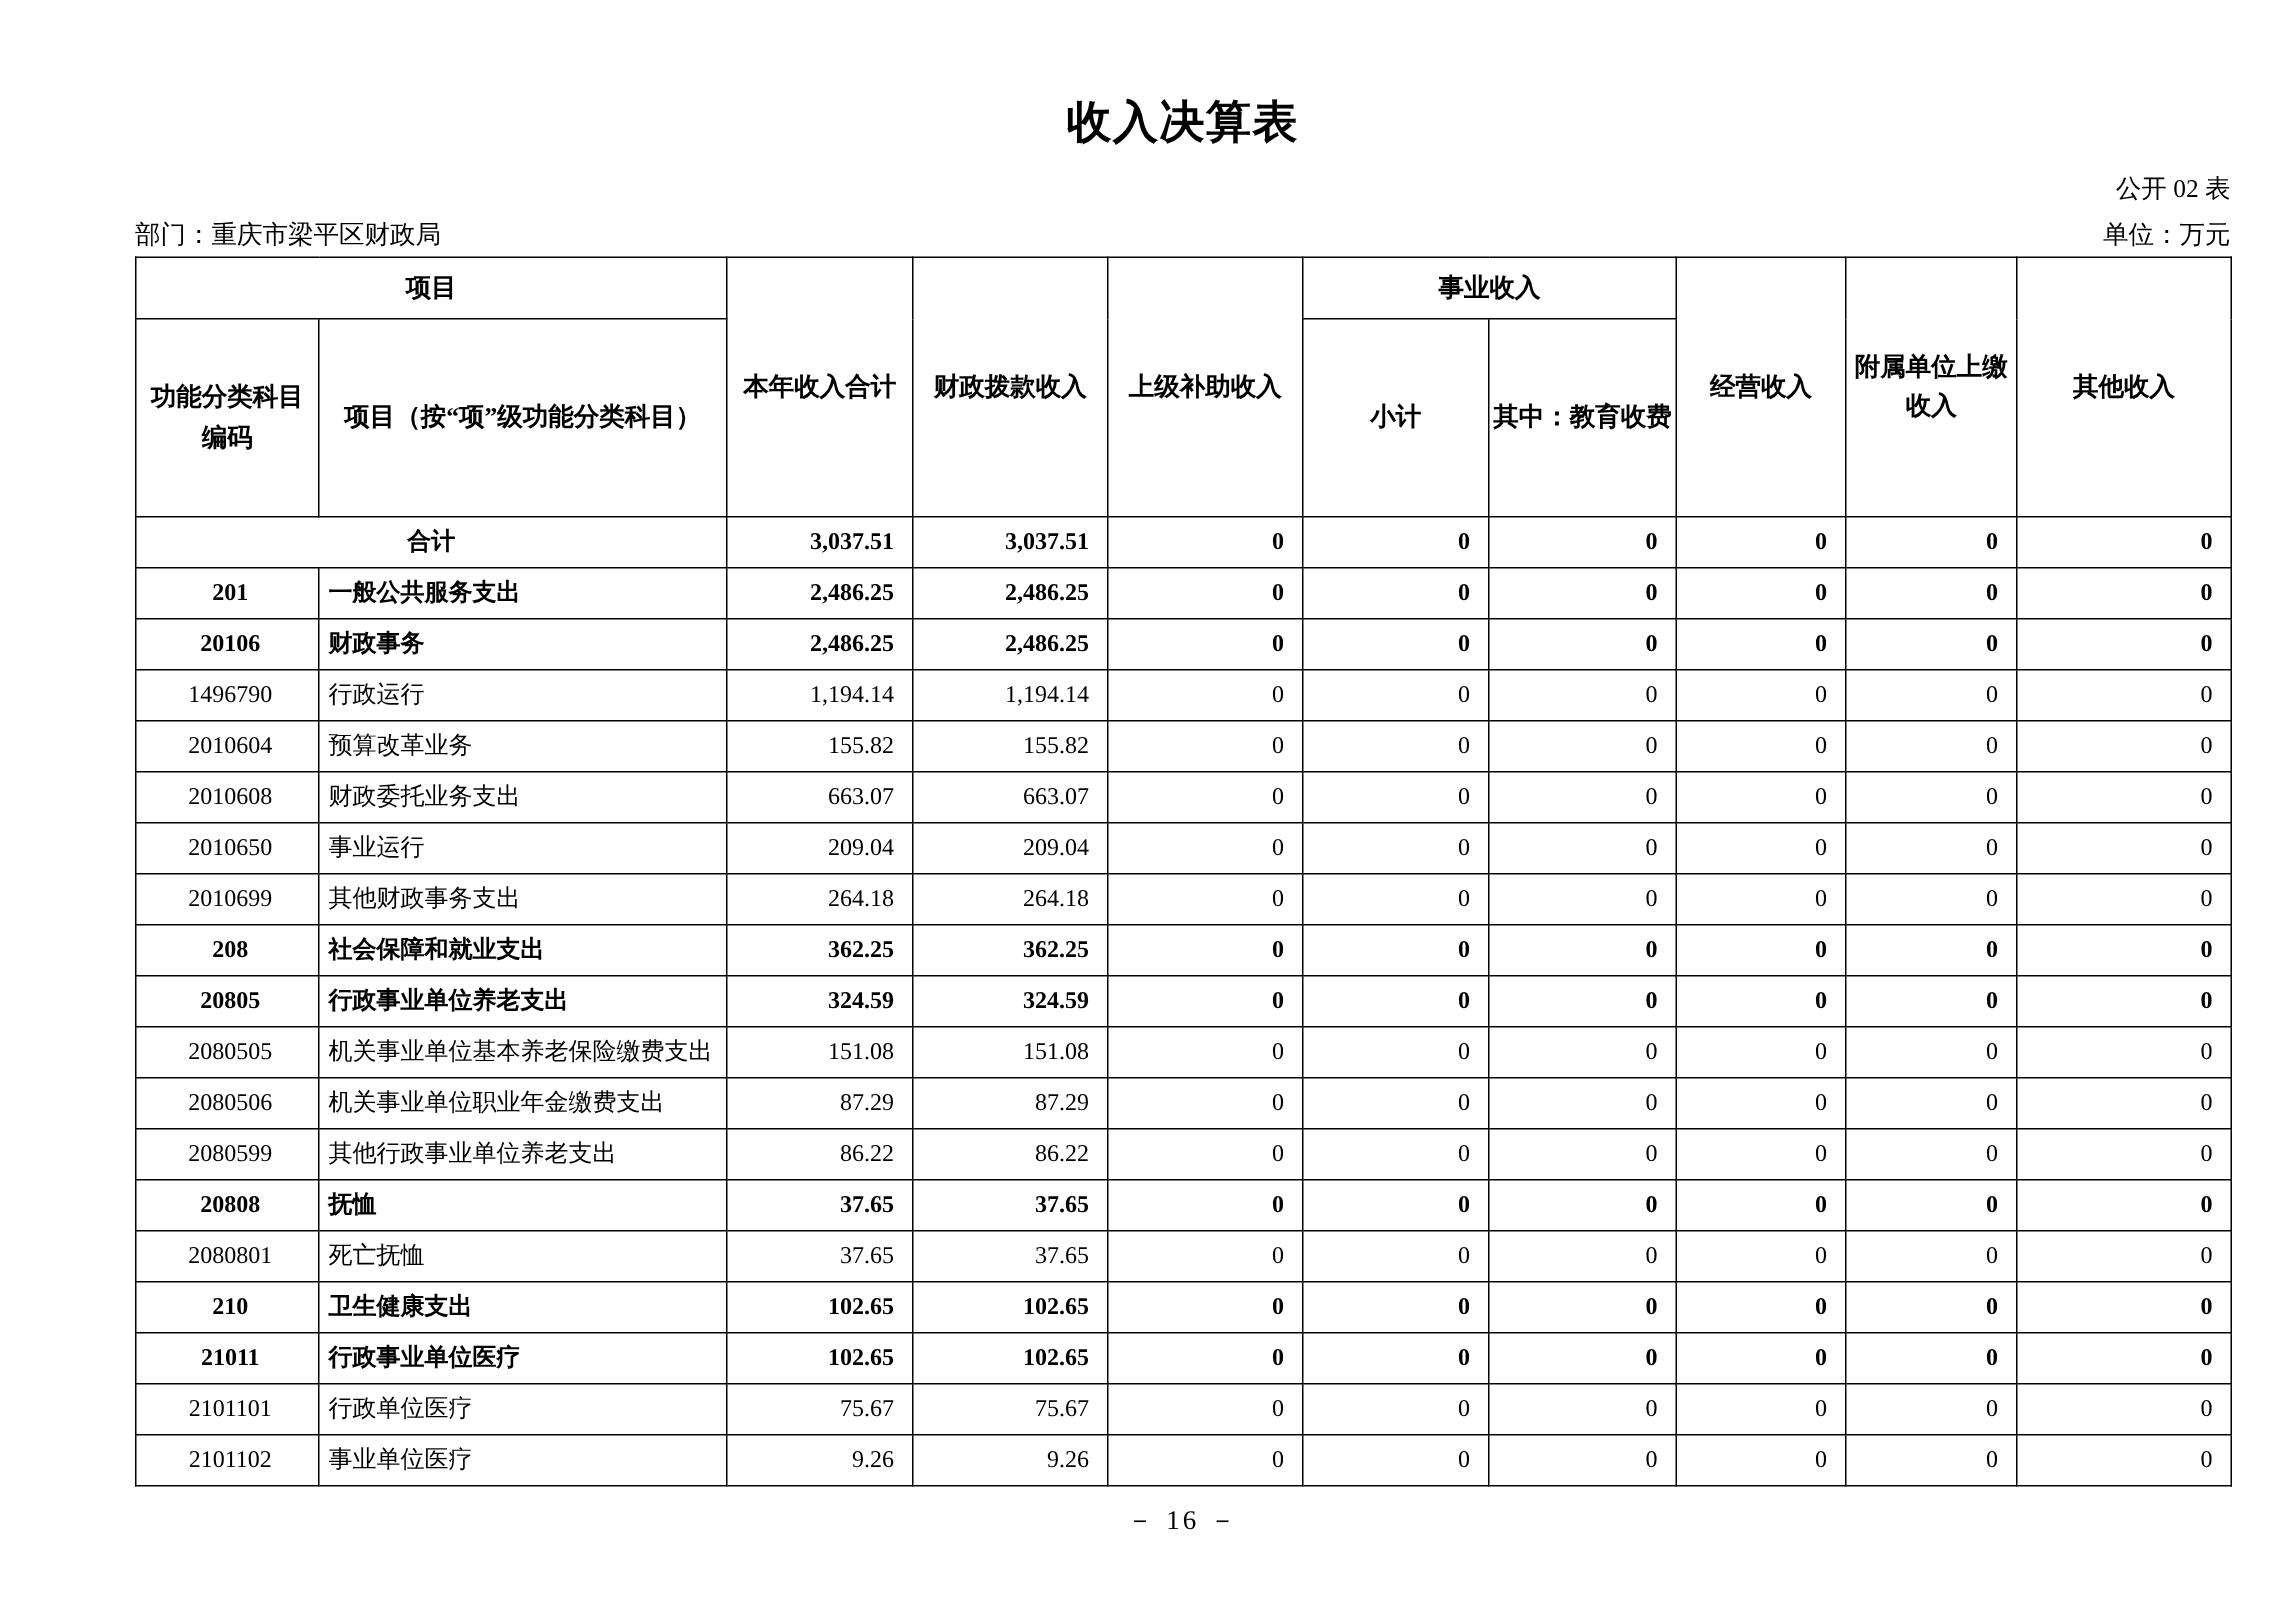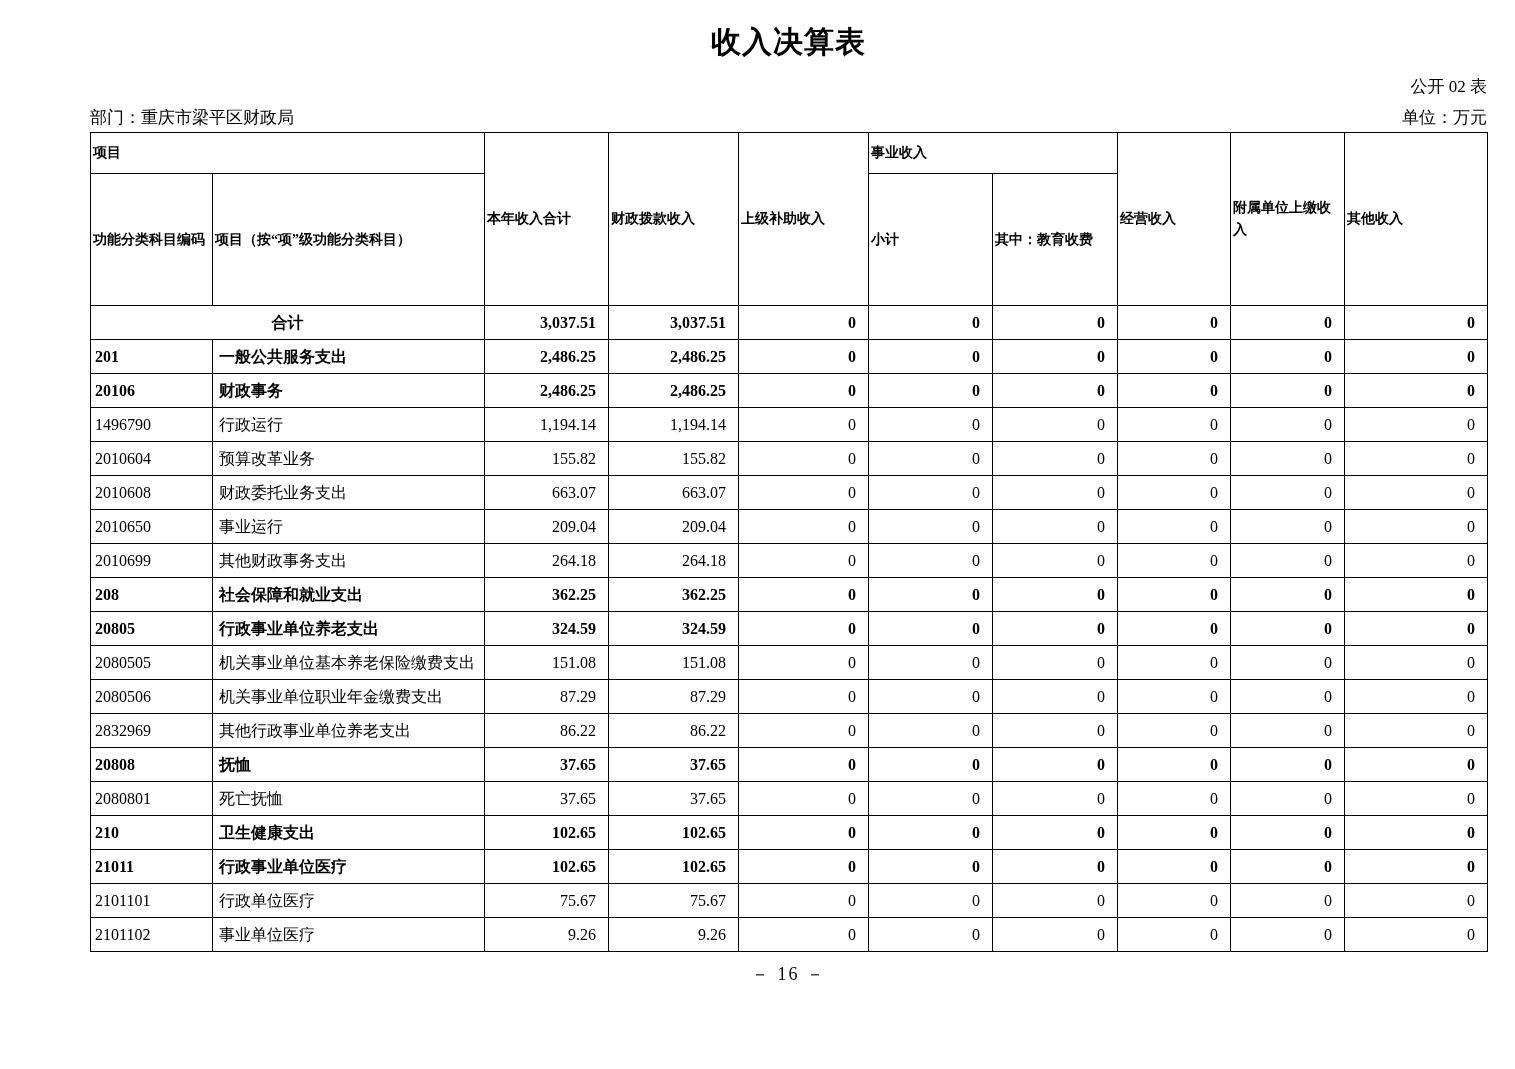--- a/index.html
+++ b/index.html
@@ -11,21 +11,21 @@
   .page {
     position: relative;
     width: 1515px;
     height: 1069px;
     background: #ffffff;
     overflow: hidden;
   }
   .doc-title {
     width: 1397px;
     margin: 0 0 0 90px;
-    padding-top: 22px;
+    padding-top: 61px;
     text-align: center;
     font-size: 30px;
     font-weight: bold;
     letter-spacing: 1px;
   }
   .meta {
     width: 1397px;
     margin-left: 90px;
   }
   .meta-code {
@@ -48,39 +48,39 @@
     border-collapse: collapse;
     table-layout: fixed;
   }
   table.income th,
   table.income td {
     border: 1.5px solid #000;
     vertical-align: middle;
   }
   table.income th {
     font-weight: bold;
-    font-size: 14px;
-    text-align: left;
+    font-size: 17px;
+    text-align: center;
     padding: 2px 2px;
     line-height: 1.55;
   }
   thead tr.h1 { height: 41px; }
   thead tr.h2 { height: 132px; }
   th.th-item {
     text-align: left;
     padding-left: 8px;
     white-space: nowrap;
   }
   th.nowrap { white-space: nowrap; }
   tbody tr { height: 34px; }
   tbody td {
     font-size: 16px;
     line-height: 1.5;
   }
-  td.code  { text-align: left;  padding-left: 4px; }
+  td.code  { text-align: center;  padding-left: 4px; }
   td.item  { text-align: left;  padding-left: 6px; padding-right: 4px; }
   td.num   { text-align: right; padding-right: 12px; }
   td.center { text-align: center; padding-left: 4px; }
   tbody tr.bold td { font-weight: bold; }
   .page-number {
     width: 1397px;
     margin-left: 90px;
     margin-top: 10px;
     text-align: center;
     font-size: 18px;
@@ -271,21 +271,21 @@
           <td class="num">87.29</td>
           <td class="num">87.29</td>
           <td class="num">0</td>
           <td class="num">0</td>
           <td class="num">0</td>
           <td class="num">0</td>
           <td class="num">0</td>
           <td class="num">0</td>
         </tr>
         <tr>
-          <td class="code">2832969</td>
+          <td class="code">2080599</td>
           <td class="item">其他行政事业单位养老支出</td>
           <td class="num">86.22</td>
           <td class="num">86.22</td>
           <td class="num">0</td>
           <td class="num">0</td>
           <td class="num">0</td>
           <td class="num">0</td>
           <td class="num">0</td>
           <td class="num">0</td>
         </tr>

